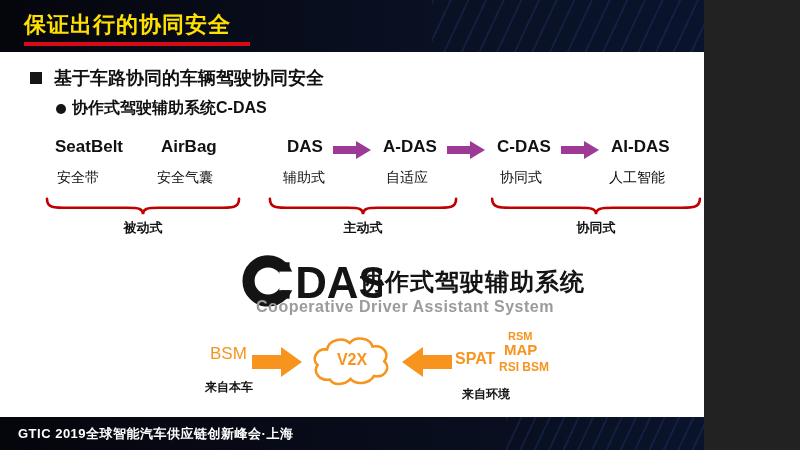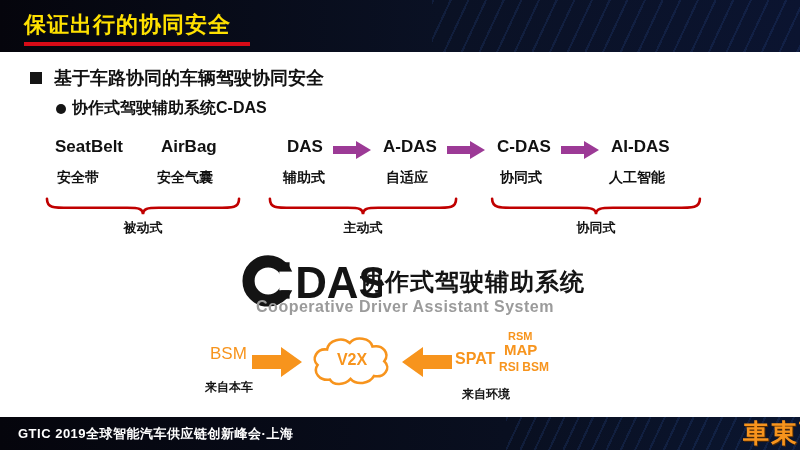--- a/index.html
+++ b/index.html
@@ -1,35 +1,35 @@
 <!DOCTYPE html>
 <html><head>
 <meta charset="utf-8">
 <style>
   html,body{margin:0;padding:0;background:#222;}
-  .slide{position:relative;width:800px;height:450px;background:#ffffff;overflow:hidden;
+  .slide{position:relative;width:704px;height:450px;background:#ffffff;overflow:hidden;
          font-family:"Liberation Sans","DejaVu Sans",sans-serif;}
   
   .header{position:absolute;top:0;left:0;width:800px;height:52px;
           background:linear-gradient(90deg,#05050c 0%,#0a1124 55%,#0b1430 100%);}
   .header .deco{position:absolute;right:0;top:0;width:46%;height:100%;opacity:.55;
           background:repeating-linear-gradient(115deg,rgba(46,84,160,.35) 0 2px,transparent 2px 16px);}
   .slide-title{position:absolute;left:24px;top:10px;font-size:22px;font-weight:bold;
           color:#ffe100;letter-spacing:1px;}
   .title-underline{position:absolute;left:24px;top:42px;width:226px;height:4px;background:#d70b17;}
   
   .h1-row{position:absolute;left:30px;top:66px;display:flex;align-items:center;gap:12px;}
   .sq-bullet{width:12px;height:12px;background:#151515;}
   .h1-text{font-size:18px;font-weight:bold;color:#111;}
   .h2-row{position:absolute;left:56px;top:98px;display:flex;align-items:center;gap:6px;}
   .dot-bullet{width:10px;height:10px;border-radius:50%;background:#151515;}
   .h2-text{font-size:16px;font-weight:bold;color:#111;}
   
   .term{position:absolute;top:137px;font-size:17px;font-weight:bold;color:#111;}
-  .term-sub{position:absolute;top:169px;font-size:14px;font-weight:bold;color:#111;text-align:center;}
+  .term-sub{position:absolute;top:169px;font-size:14px;font-weight:normal;color:#111;text-align:center;}
   .p-arrow{position:absolute;top:140px;width:40px;height:20px;}
   .brace{position:absolute;top:196px;height:20px;}
   .brace svg{display:block;width:100%;height:100%;}
   .group-label{position:absolute;top:219px;font-size:13px;font-weight:bold;color:#111;text-align:center;}
   
   .cdas-logo{position:absolute;left:242px;top:252px;width:140px;height:56px;}
   .logo-title{position:absolute;left:360px;top:266px;font-size:24px;font-weight:bold;color:#141414;letter-spacing:1px;}
   .logo-subtitle{position:absolute;left:240px;top:298px;width:330px;text-align:center;
           font-size:16px;font-weight:bold;color:#9b9b9b;letter-spacing:.5px;}
   

